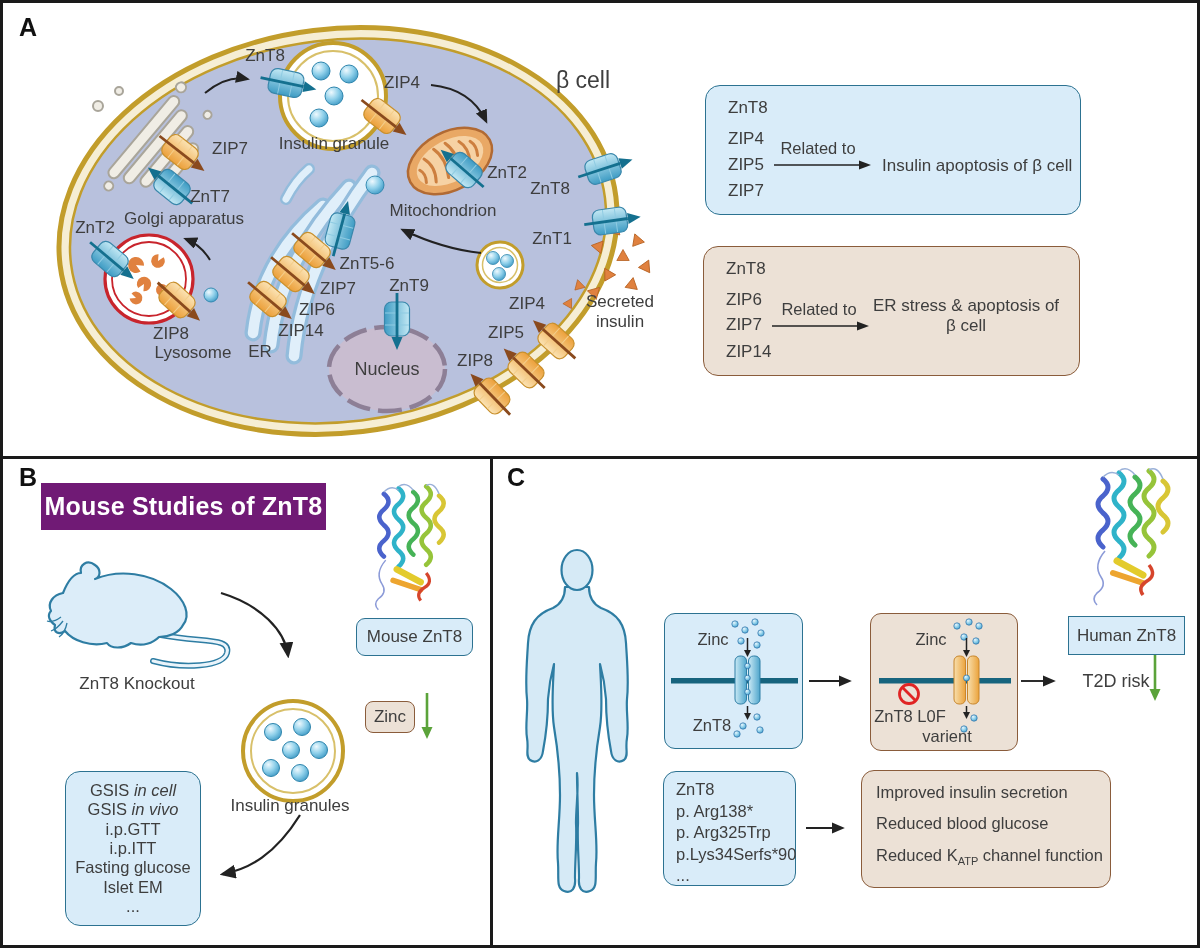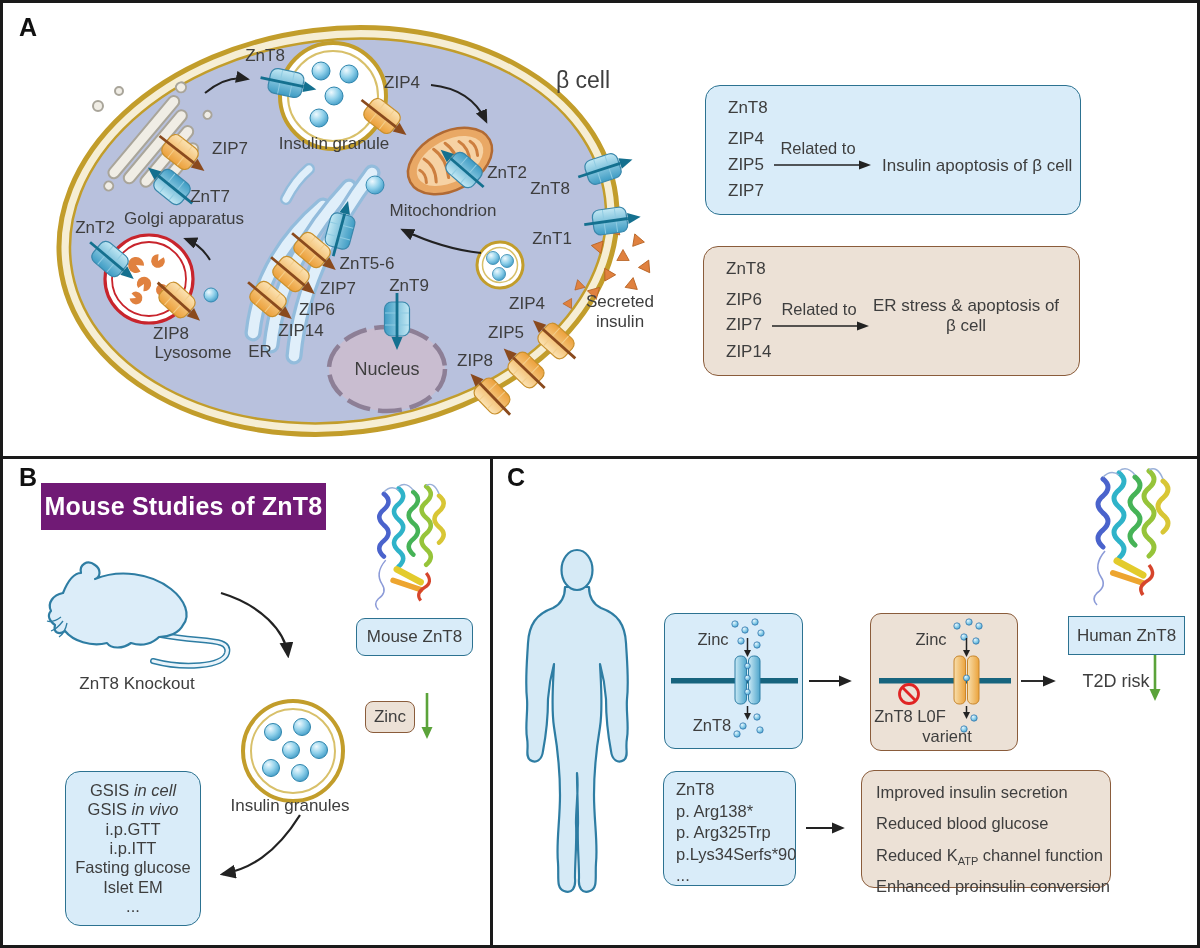--- a/index.html
+++ b/index.html
@@ -150,21 +150,20 @@
     <div>p. Arg138*</div>
     <div>p. Arg325Trp</div>
     <div>p.Lys34Serfs*90</div>
     <div>...</div>
   </div>
 
   <div class="tanbox list-col" style="left:858px;top:767px;width:250px;height:118px;border-radius:13px;padding:9px 0 0 14px;line-height:25px;">
     <div class="outcome-line"><span>Improved insulin secretion</span><sub></sub><span></span></div>
     <div class="outcome-line"><span>Reduced blood glucose</span><sub></sub><span></span></div>
     <div class="outcome-line"><span>Reduced K</span><sub>ATP</sub><span> channel function</span></div>
-    <div class="outcome-line"><span>Enhanced proinsulin conversion</span><sub></sub><span></span></div>
   </div>
 
   <svg class="svg-layer" width="1200" height="948" viewBox="0 0 1200 948">
     <defs>
       <linearGradient id="gBlue" x1="0" y1="0" x2="0" y2="1">
           <stop offset="0" stop-color="#c2e8f4"></stop>
           <stop offset="1" stop-color="#3e9cc4"></stop>
         </linearGradient>
       <linearGradient id="gOr" x1="0" y1="0" x2="0" y2="1">
           <stop offset="0" stop-color="#fbe3b4"></stop>

